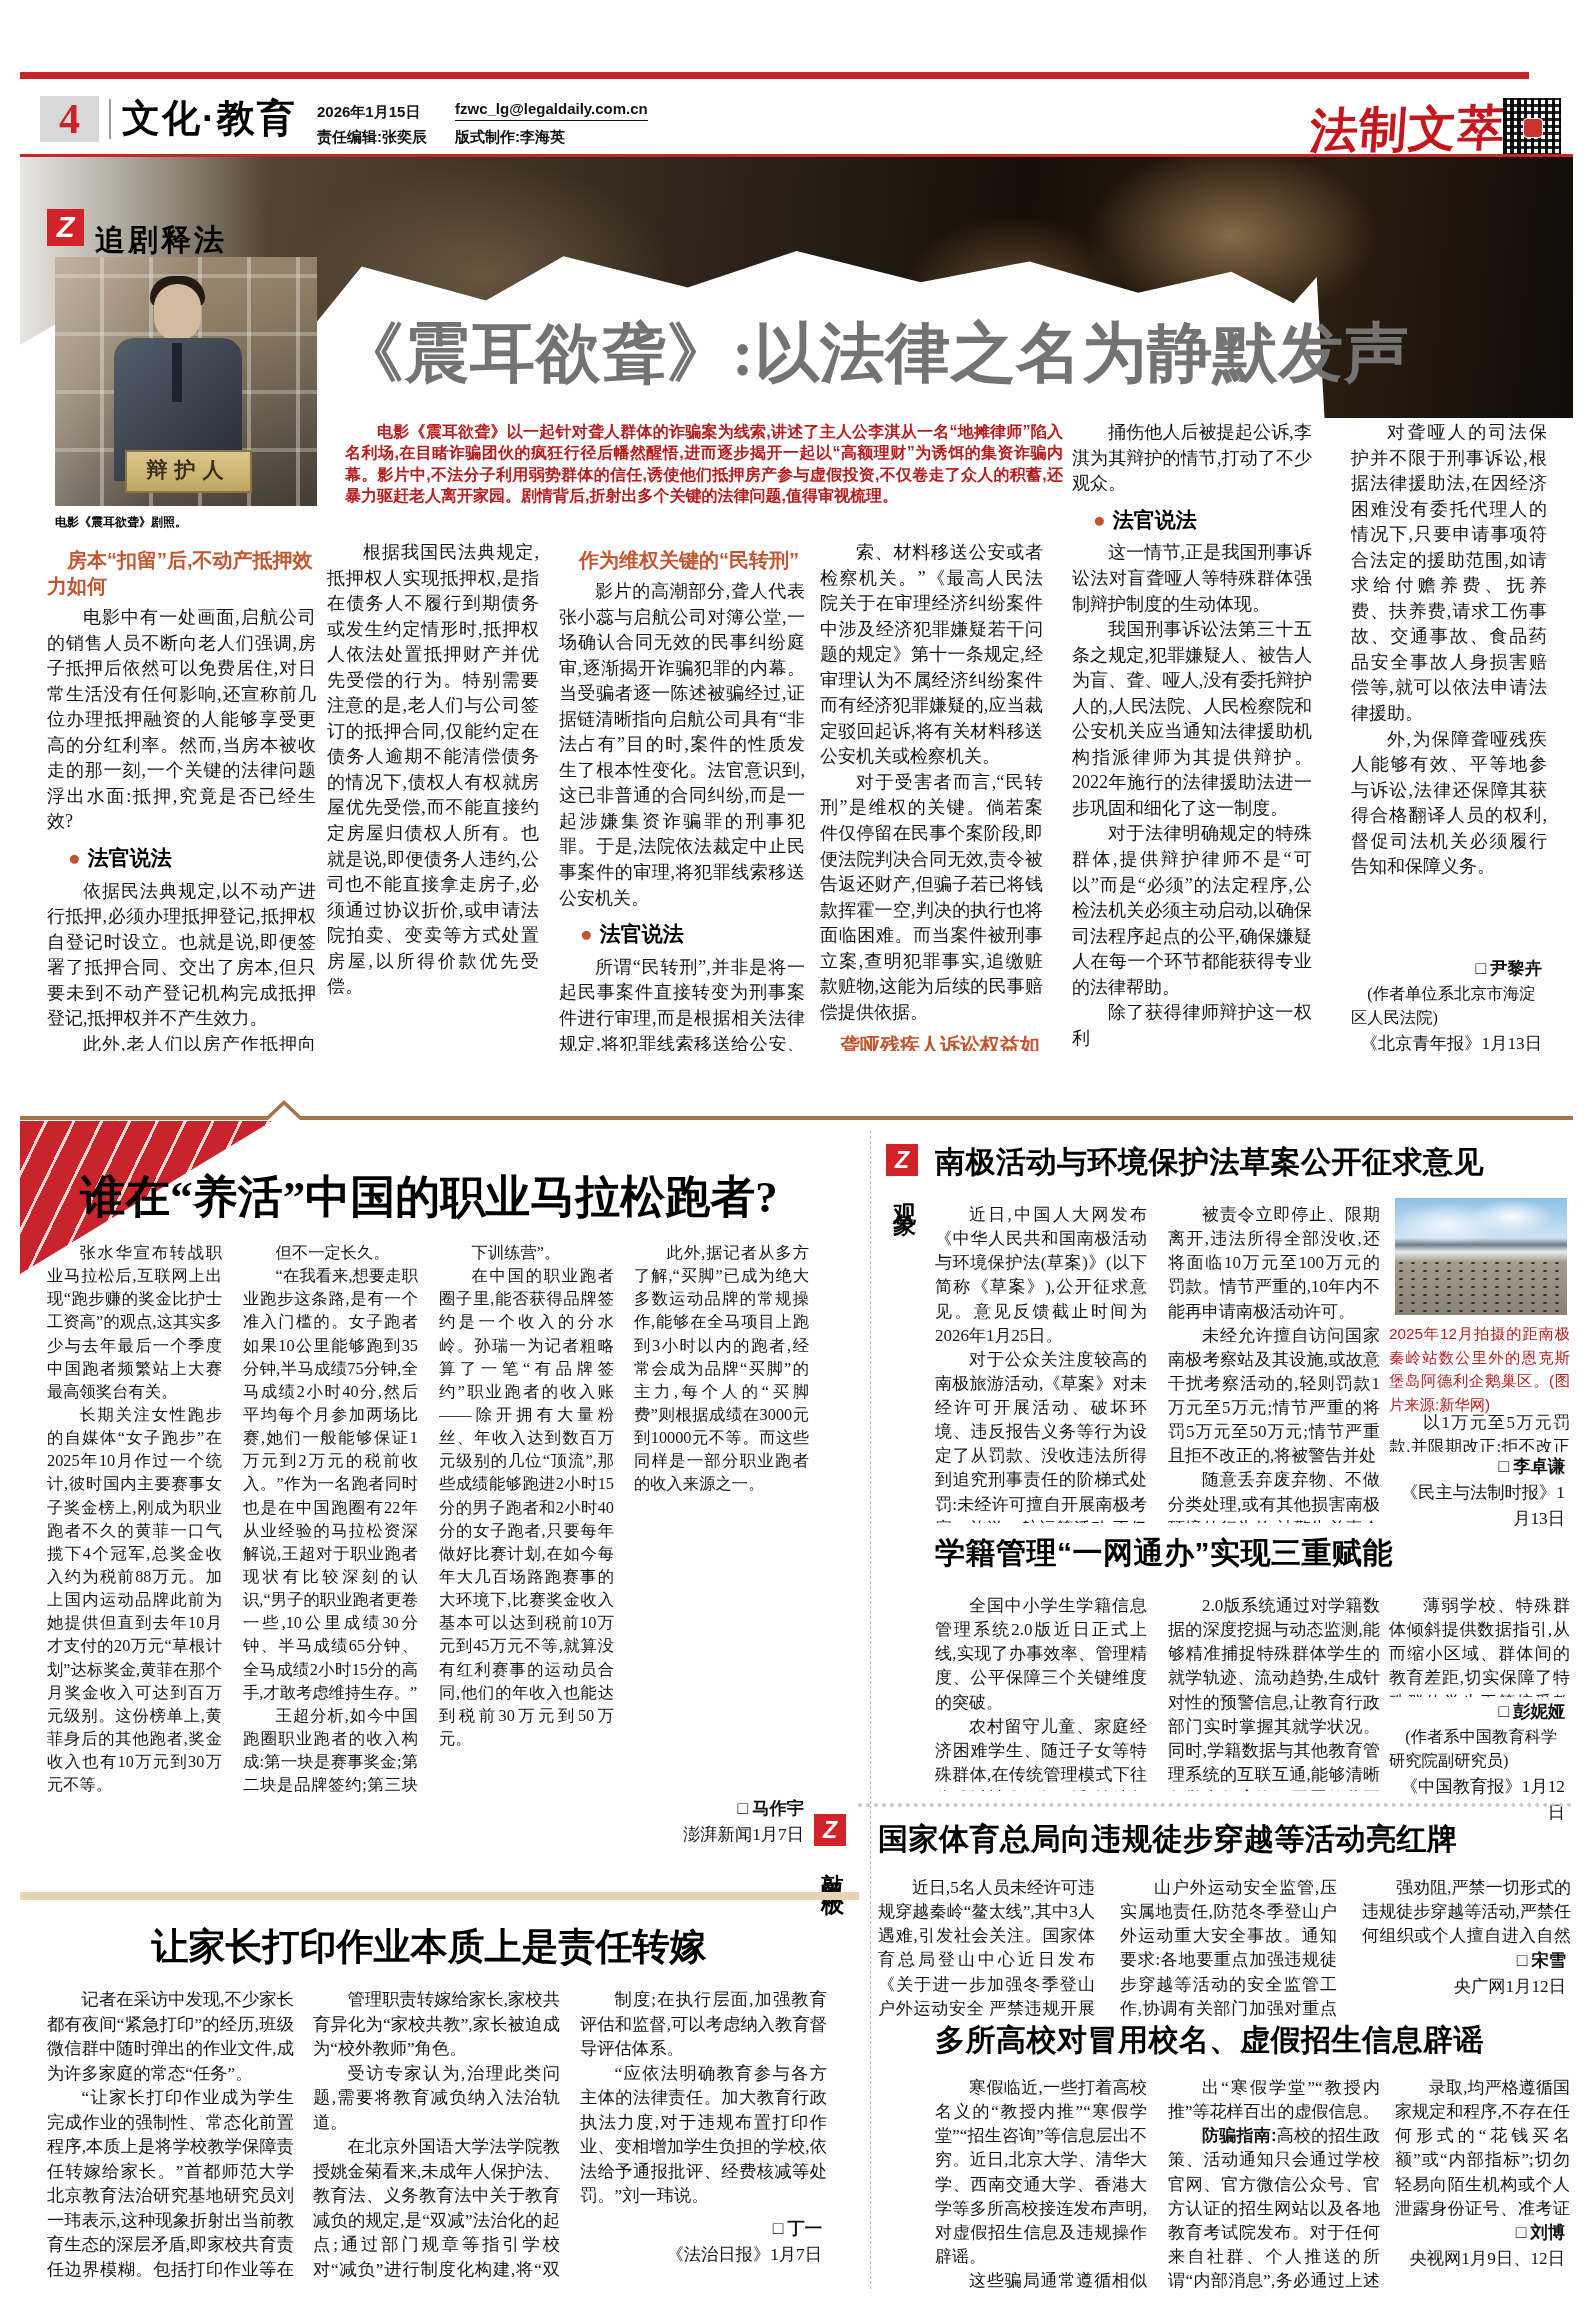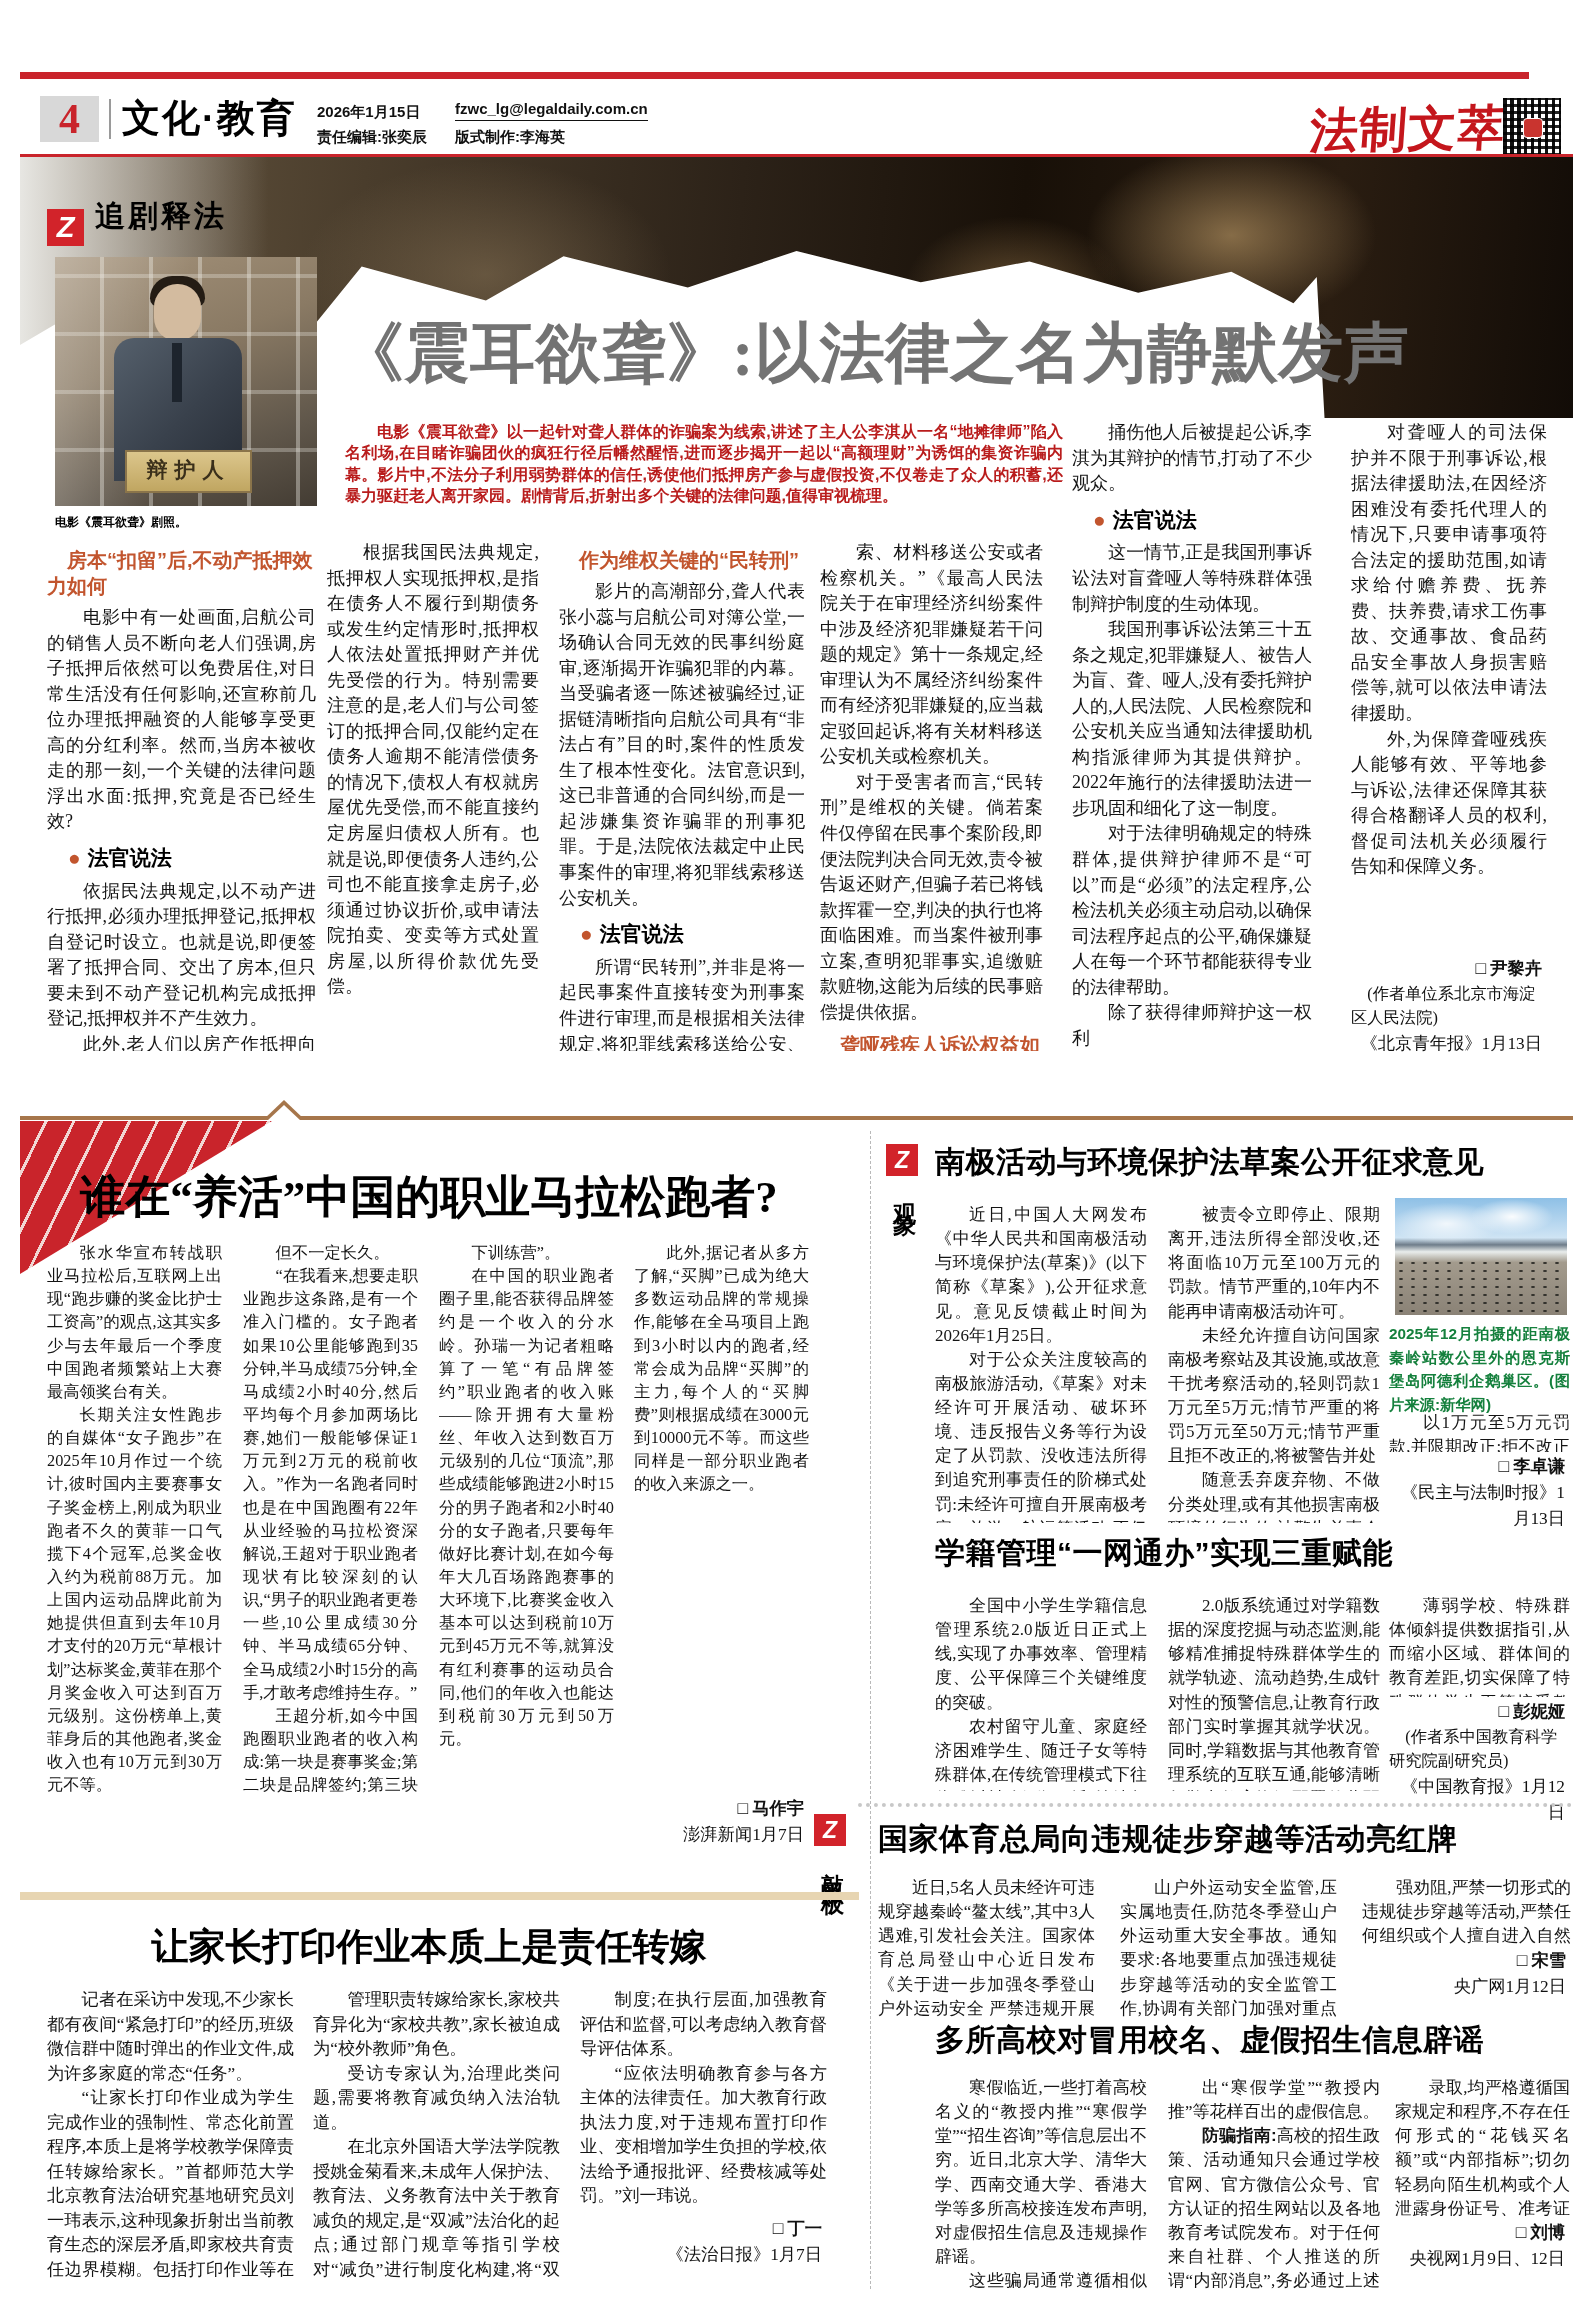--- a/index.html
+++ b/index.html
@@ -33,21 +33,21 @@
       background:
         radial-gradient(207px 128px at 78% 30%, rgba(214,176,118,.55), transparent 70%),
         radial-gradient(158px 109px at 64% 52%, rgba(190,150,95,.45), transparent 70%),
         radial-gradient(257px 158px at 30% 45%, rgba(150,128,96,.45), transparent 72%),
         linear-gradient(90deg, rgba(238,238,235,.95) 0%, rgba(238,238,235,0) 16%),
         linear-gradient(95deg,#6a5a43 0%,#4a3d2c 22%,#2c2218 46%,#181008 64%,#2a1d11 84%,#120c07 100%);}
   .white-jag{position:absolute;left:0;top:0;width:100%;height:100%;background:#fff;
       clip-path:polygon(0 72%,4% 58%,9% 70%,14% 50%,19% 64%,22% 42%,30% 55%,35% 38%,43% 50%,50% 36%,58% 48%,65% 40%,72% 52%,78% 44%,82% 56%,83.5% 46%,84% 100%,0 100%);}
   .z-box{background:#d2232a;color:#fff;text-align:center;font-weight:900;font-style:italic;}
   .z-feature{left:47px;top:209px;width:37px;height:37px;font-size:29px;line-height:37px;}
-  .z-feature-text{left:95px;top:196px;font-size:30px;font-weight:900;letter-spacing:3px;color:#000;}
+  .z-feature-text{left:95px;top:220px;font-size:30px;font-weight:900;letter-spacing:3px;color:#000;}
 
   .movie-photo{left:55px;top:257px;width:262px;height:249px;overflow:hidden;
       background:
         linear-gradient(100deg, rgba(255,255,255,.3), transparent 45%),
         repeating-linear-gradient(90deg, transparent 0 45px, rgba(235,233,226,.4) 45px 49px),
         repeating-linear-gradient(0deg, transparent 0 54px, rgba(235,233,226,.32) 54px 58px),
         linear-gradient(160deg,#a5937b 0%,#8a7a64 40%,#5f564a 75%,#433c33 100%);}
   .mp-head{position:absolute;left:99px;top:27px;width:47px;height:57px;border-radius:23px;
       background:radial-gradient(circle at 50% 38%,#d9c0a4 0 55%,#7a6á52 100%);background-color:#d3bb9f;}
   .mp-hair{position:absolute;left:95px;top:19px;width:55px;height:31px;border-radius:25px 25px 10px 10px;background:#241c14;}
@@ -115,21 +115,21 @@
   .rcol{font-size:17px;}
   .ant-colA{left:935px;top:1203px;width:212px;height:320px;}
   .ant-colB{left:1168px;top:1203px;width:212px;height:320px;}
   .penguin{left:1395px;top:1198px;width:172px;height:117px;overflow:hidden;
       background:
         radial-gradient(59px 25px at 68% 16%, rgba(255,255,255,.95), transparent 70%),
         radial-gradient(79px 30px at 30% 22%, rgba(255,255,255,.8), transparent 70%),
         linear-gradient(#8ec0e6 0%,#cfe4f4 34%,#6f7d8a 40%,#e9edec 46%,#a39b8d 55%,#8a8276 100%);}
   .p-dots{position:absolute;left:0;top:52%;width:100%;height:48%;
       background-image:radial-gradient(#23231f 1.5px,transparent 2px);background-size:12px 8px;opacity:.85;}
-  .penguin-caption{left:1389px;top:1322px;width:181px;font-size:15.3px;font-weight:bold;line-height:1.55;text-align:justify;color:#15803d;}
+  .penguin-caption{left:1389px;top:1322px;width:181px;font-size:15.3px;font-weight:normal;line-height:1.55;text-align:justify;color:#b91c1c;}
   .ant-colC{left:1389px;top:1411px;width:181px;height:41px;}
   .ant-sig{left:1389px;top:1454px;width:181px;}
 
   .xj-title{left:935px;top:1533px;width:612px;}
   .xj-colA{left:935px;top:1594px;width:212px;height:197px;}
   .xj-colB{left:1168px;top:1594px;width:212px;height:197px;}
   .xj-colC{left:1389px;top:1594px;width:181px;height:103px;}
   .xj-sig{left:1389px;top:1699px;width:181px;}
 
   .dotline{left:858px;top:1803px;width:714px;height:0;border-top:4px dotted #c8c8c8;}

